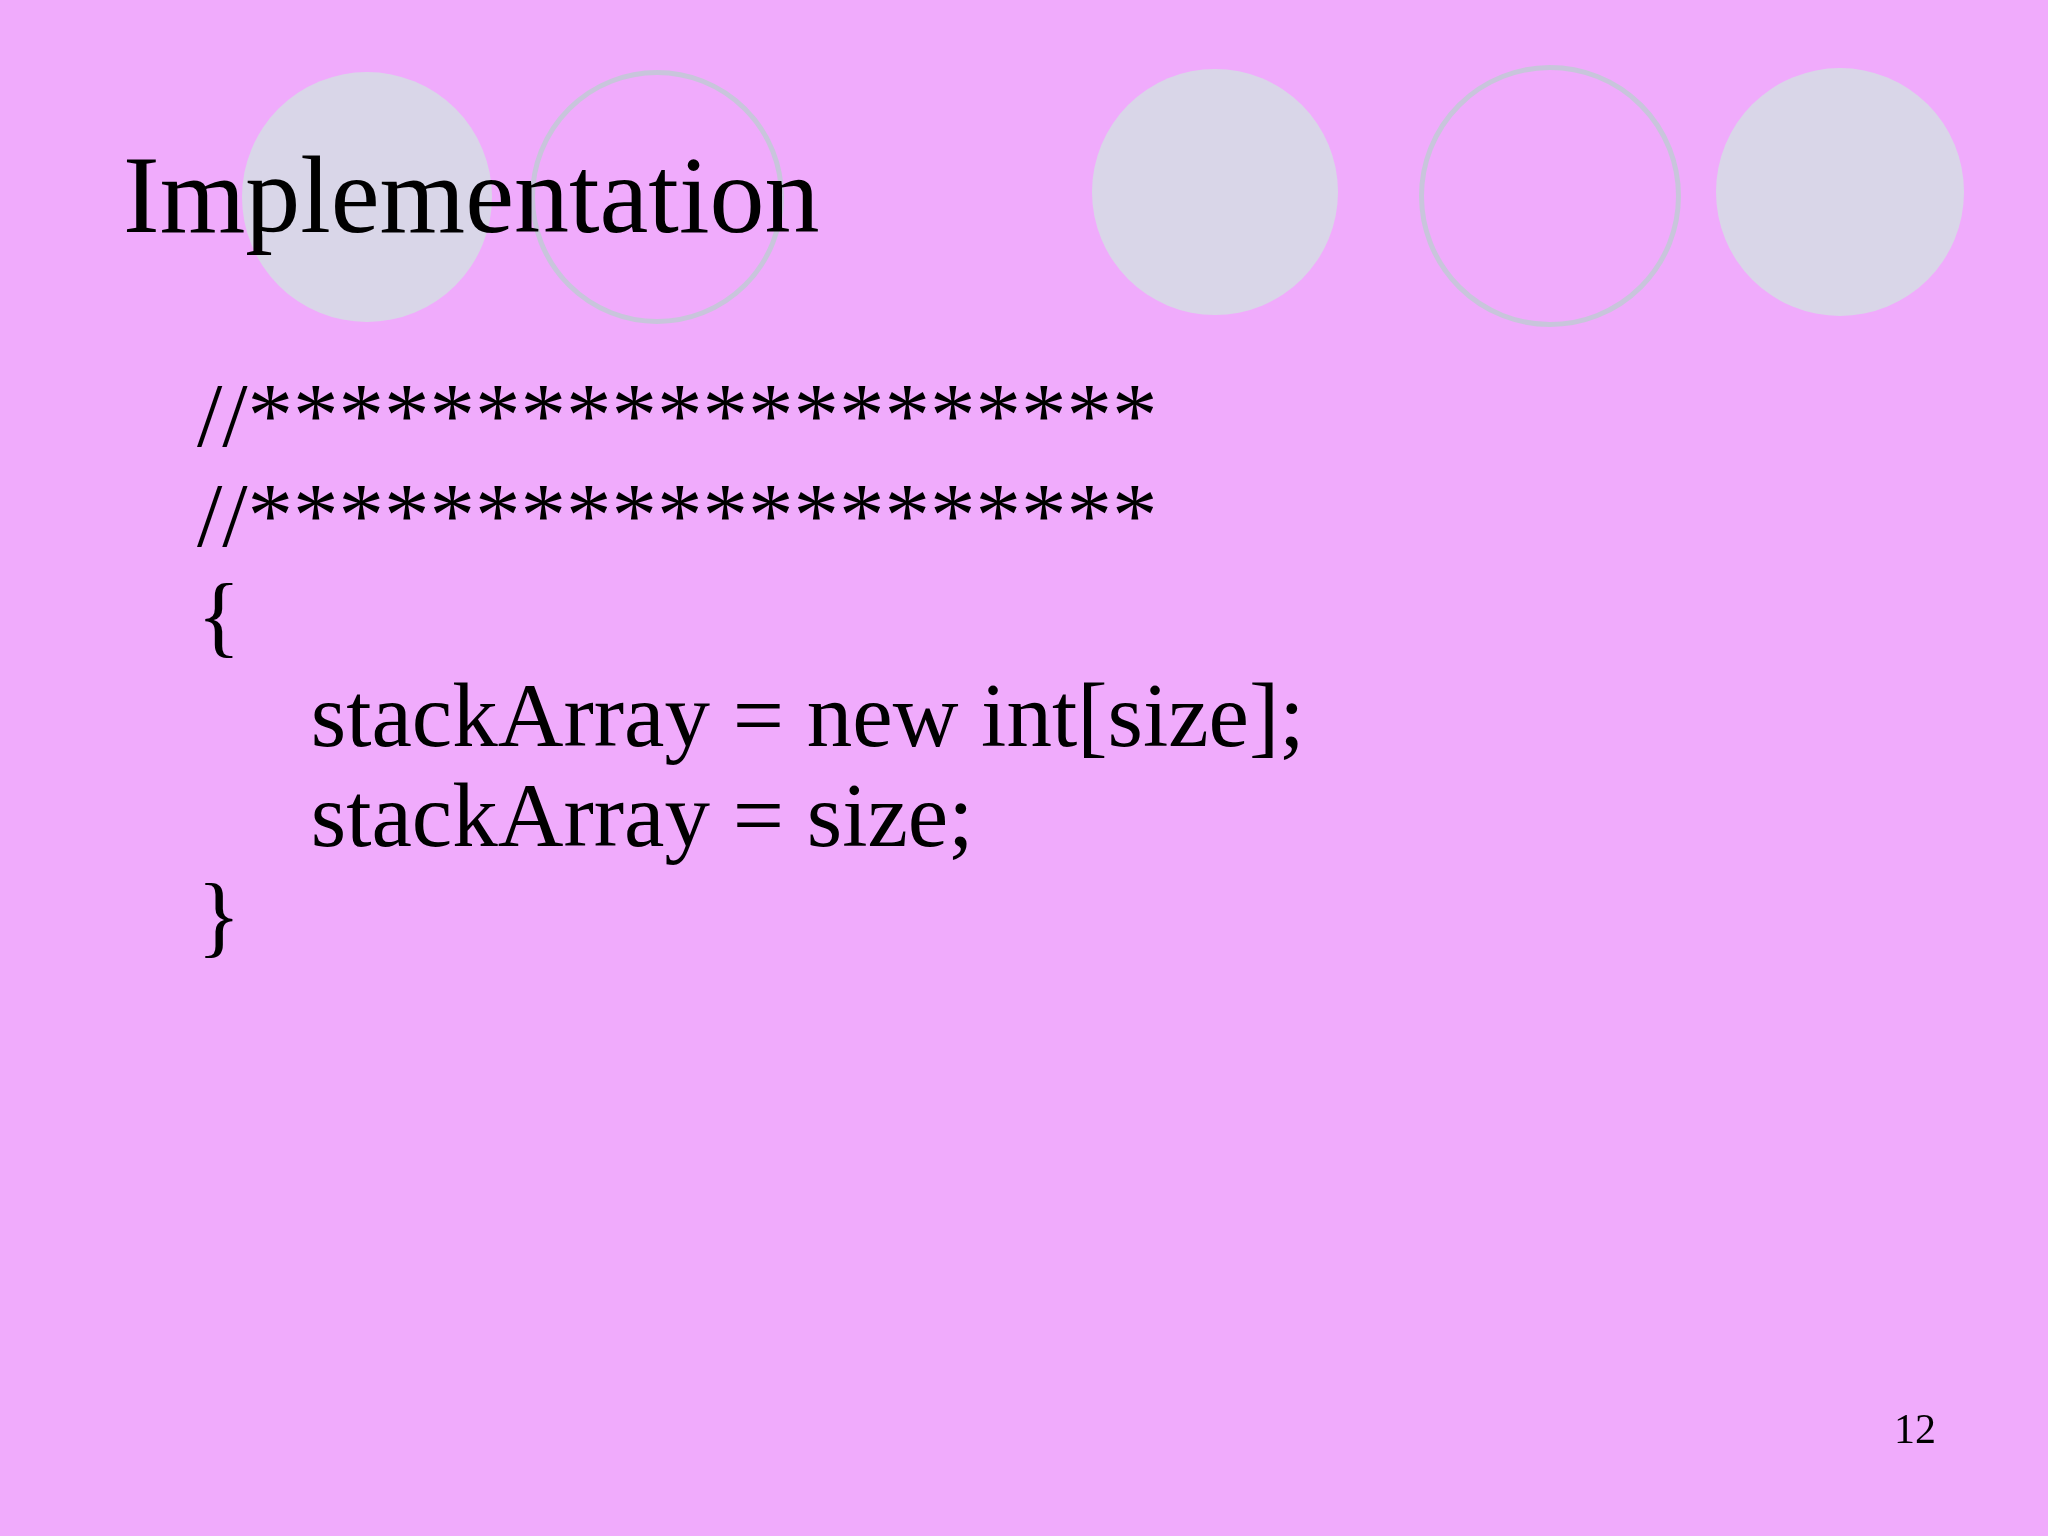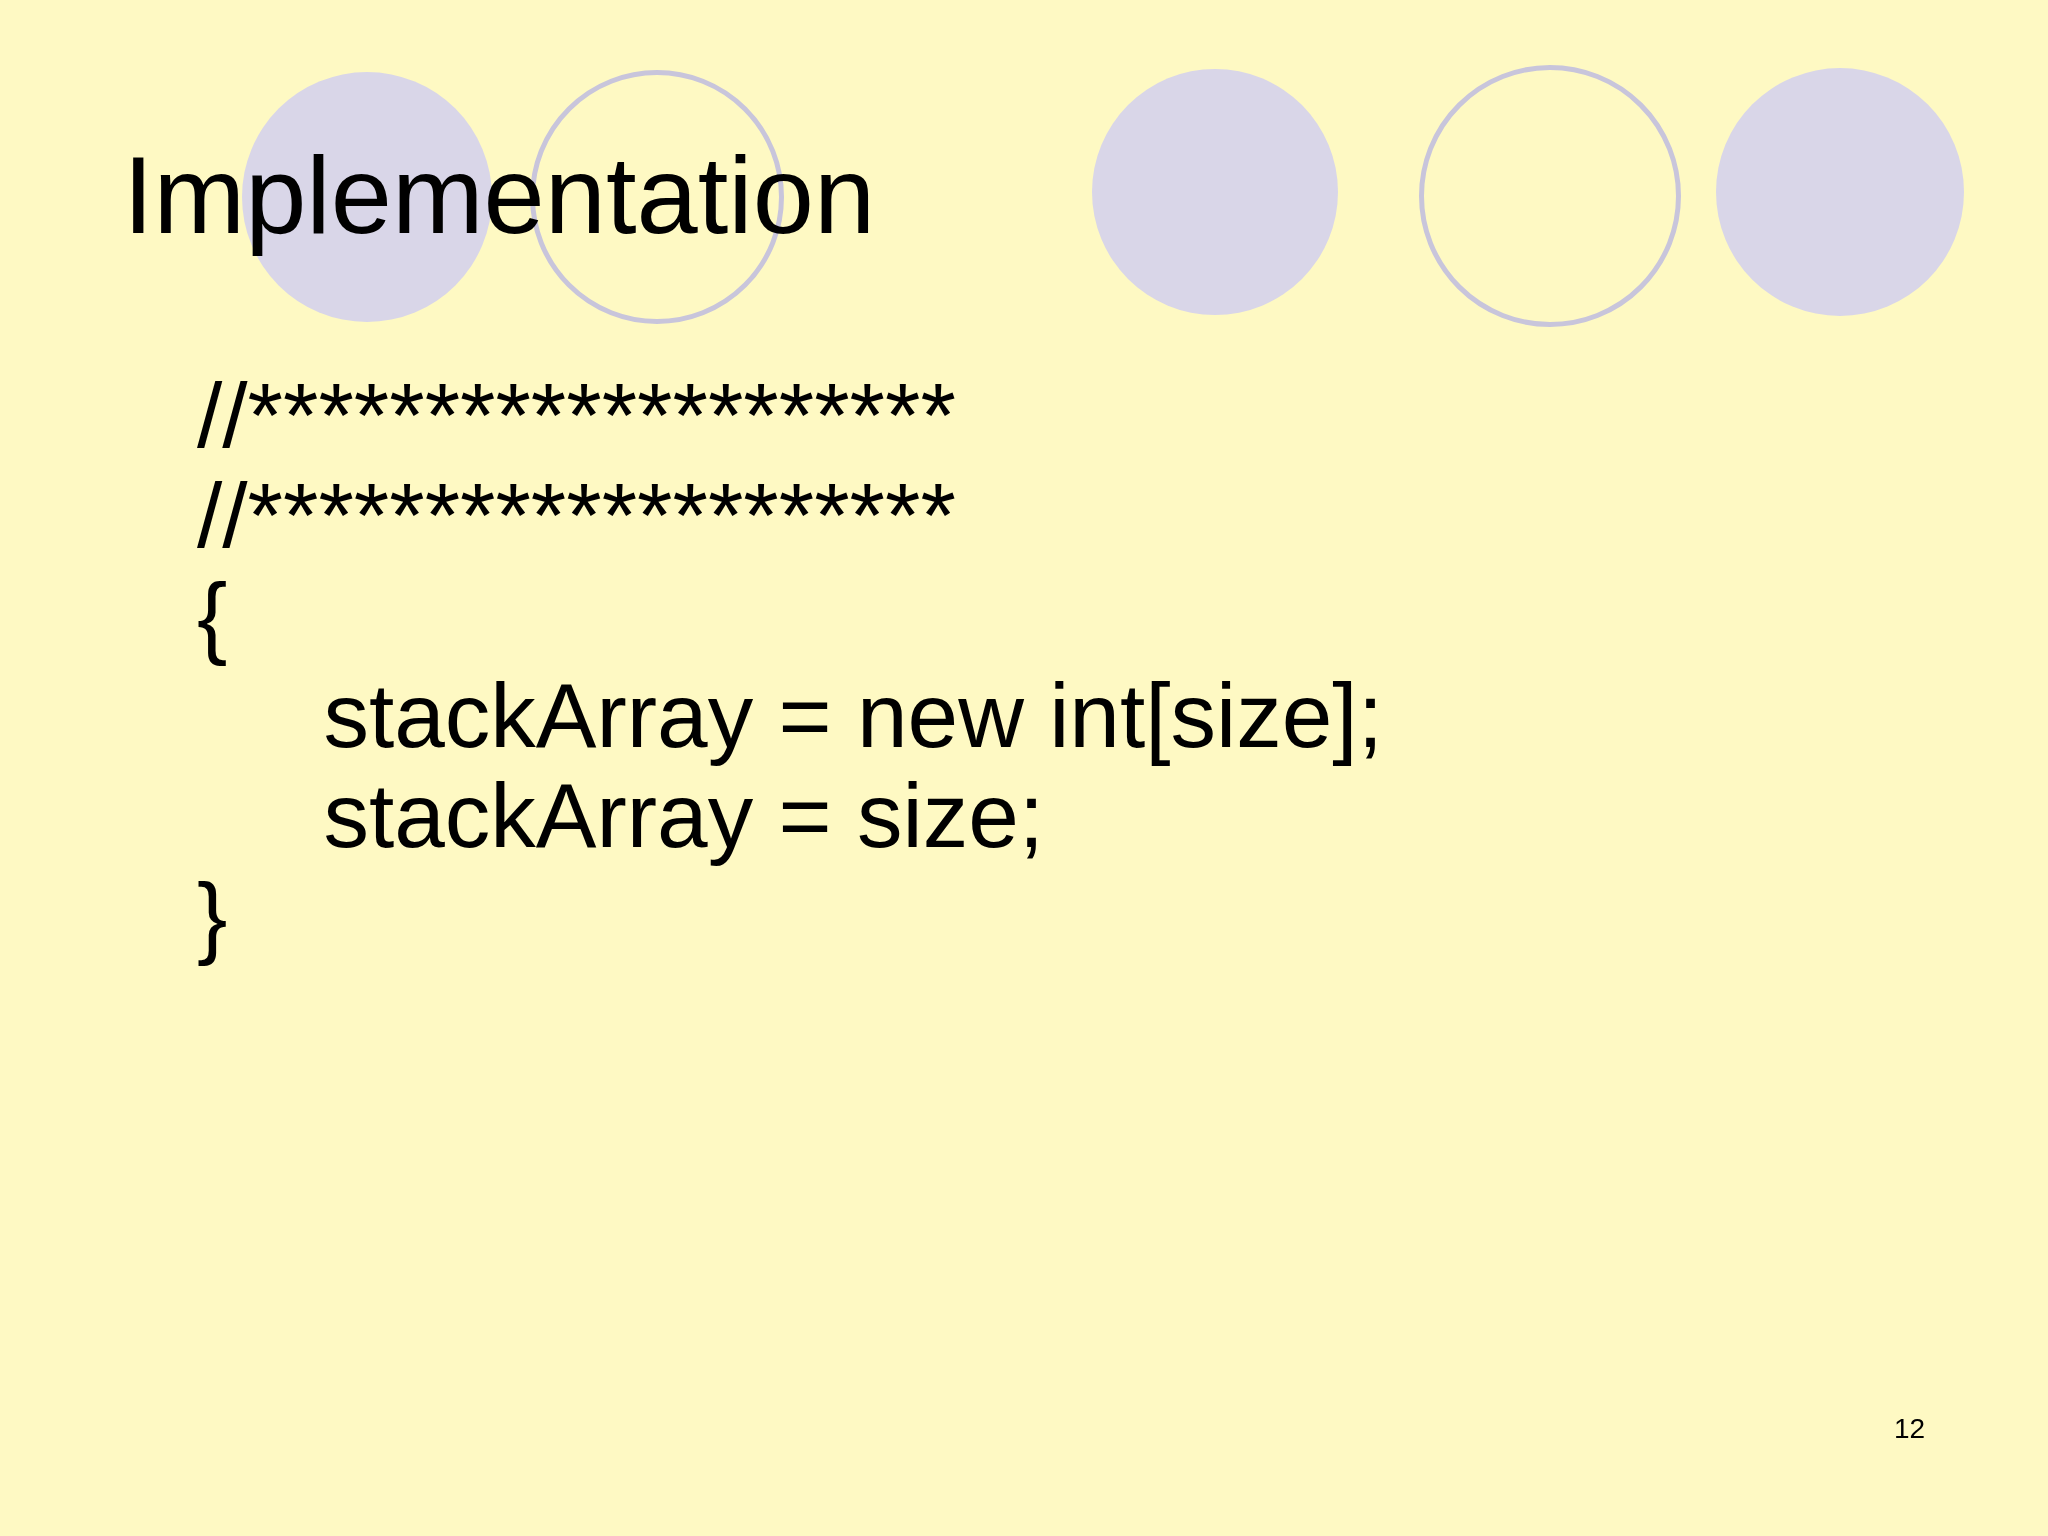--- a/index.html
+++ b/index.html
@@ -4,23 +4,23 @@
 <style>
   html, body {
     margin: 0;
     padding: 0;
     background: #ffffff;
   }
   #slide {
     position: relative;
     width: 2048px;
     height: 1536px;
-    background: #fef9c3;
+    background: #f0abfc;
     overflow: hidden;
-    font-family: Liberation Sans, sans-serif;
+    font-family: Liberation Serif, serif;
     color: #000000;
   }
   .circle {
     position: absolute;
     border-radius: 50%;
   }
   .circle.filled {
     background: #d9d6e8;
   }
   .circle.outlined {
@@ -53,21 +53,21 @@
     font-weight: 400;
     z-index: 2;
   }
   .code-line {
     white-space: pre;
   }
   #page-number {
     position: absolute;
     left: 1894px;
     top: 1413px;
-    font-size: 28px;
+    font-size: 42px;
     line-height: 32px;
     z-index: 2;
   }
 </style>
 </head>
 <body>
 
 <div id="slide">
 
   <div id="circle1" class="circle filled"></div>

